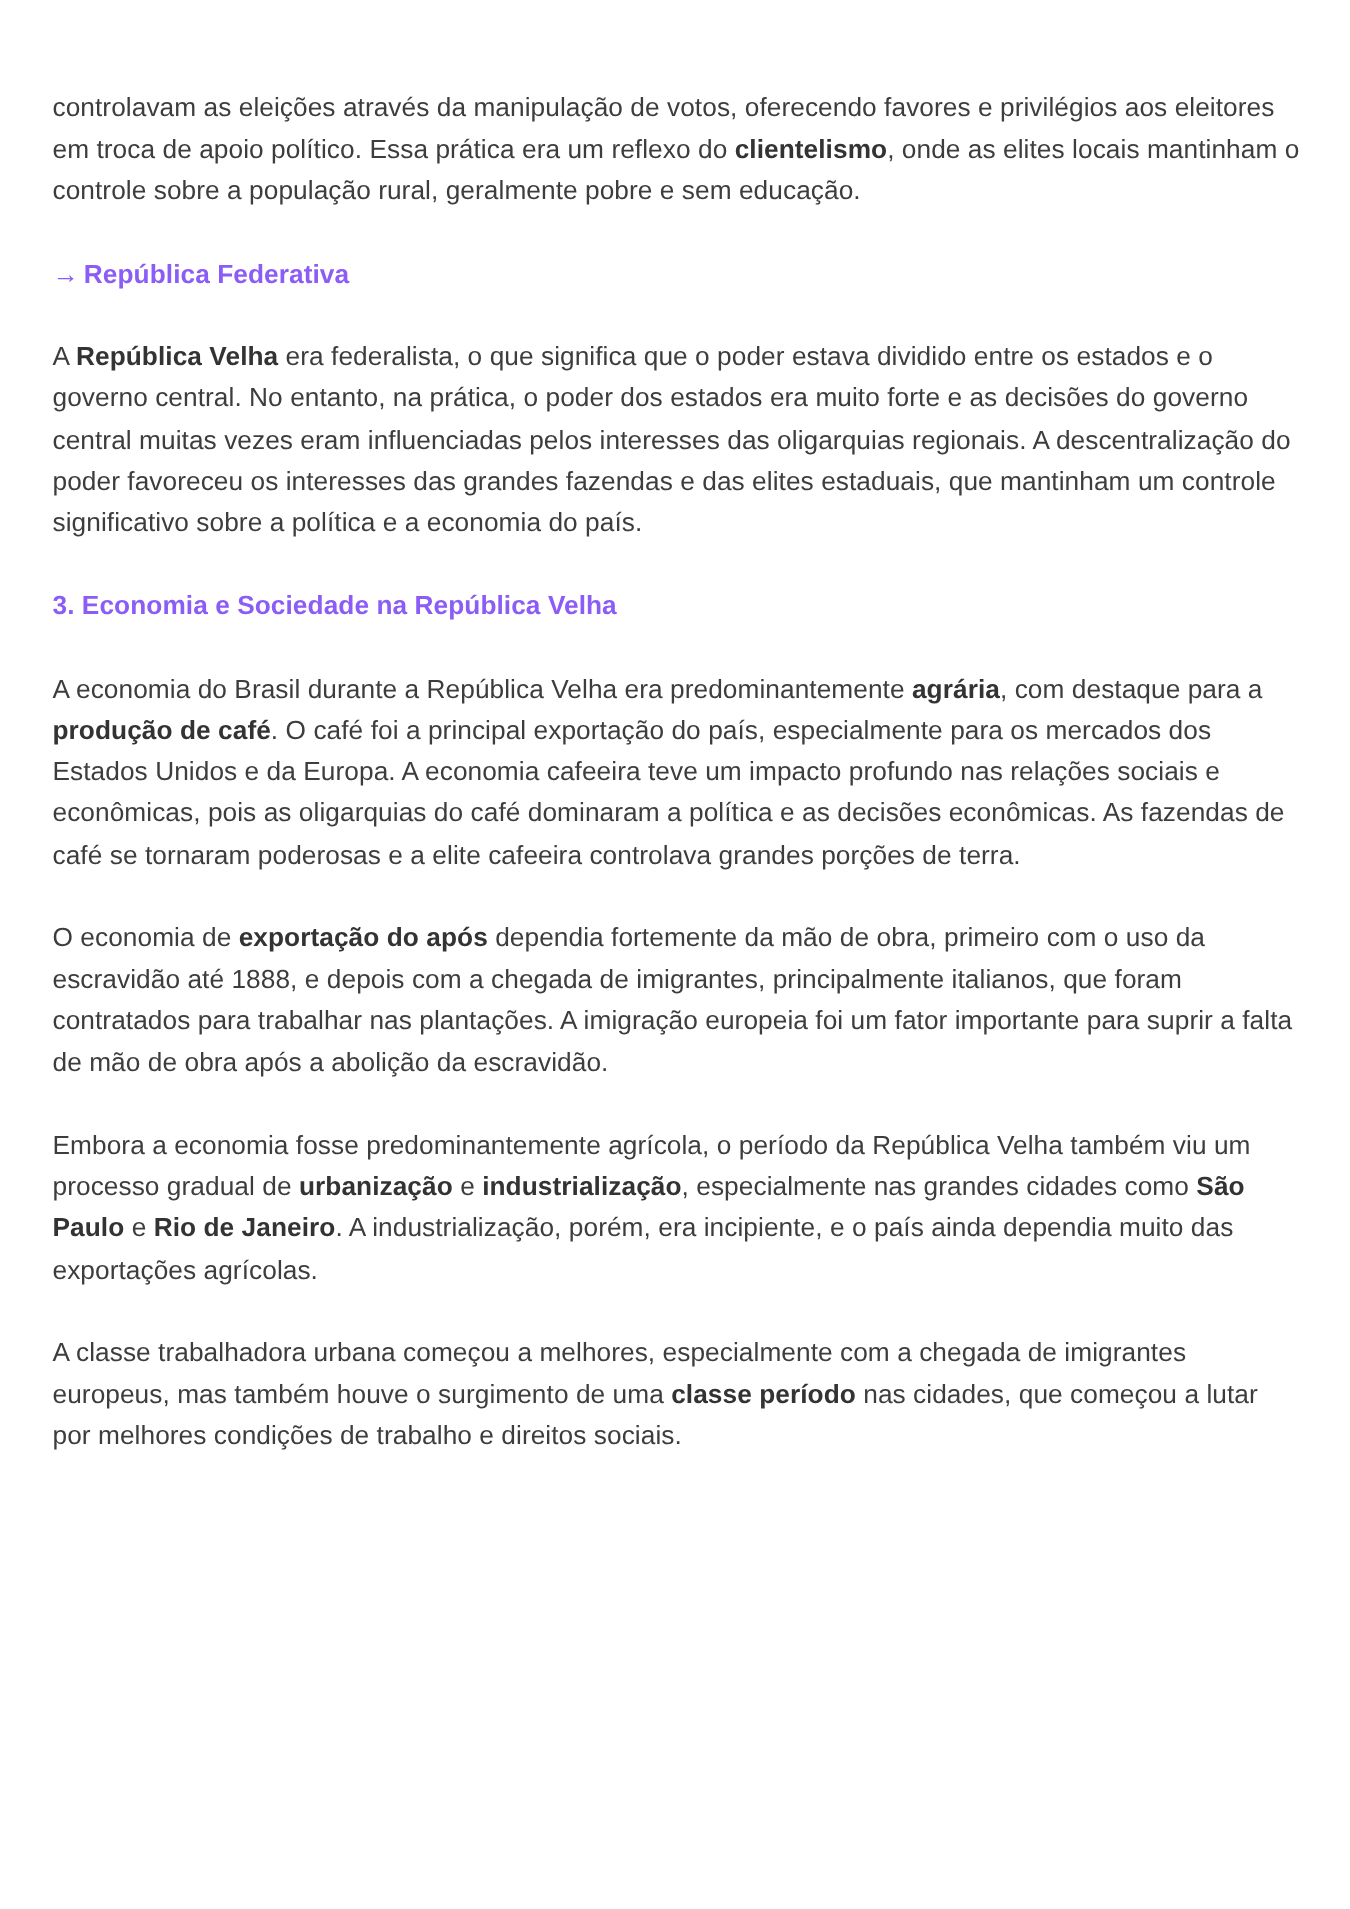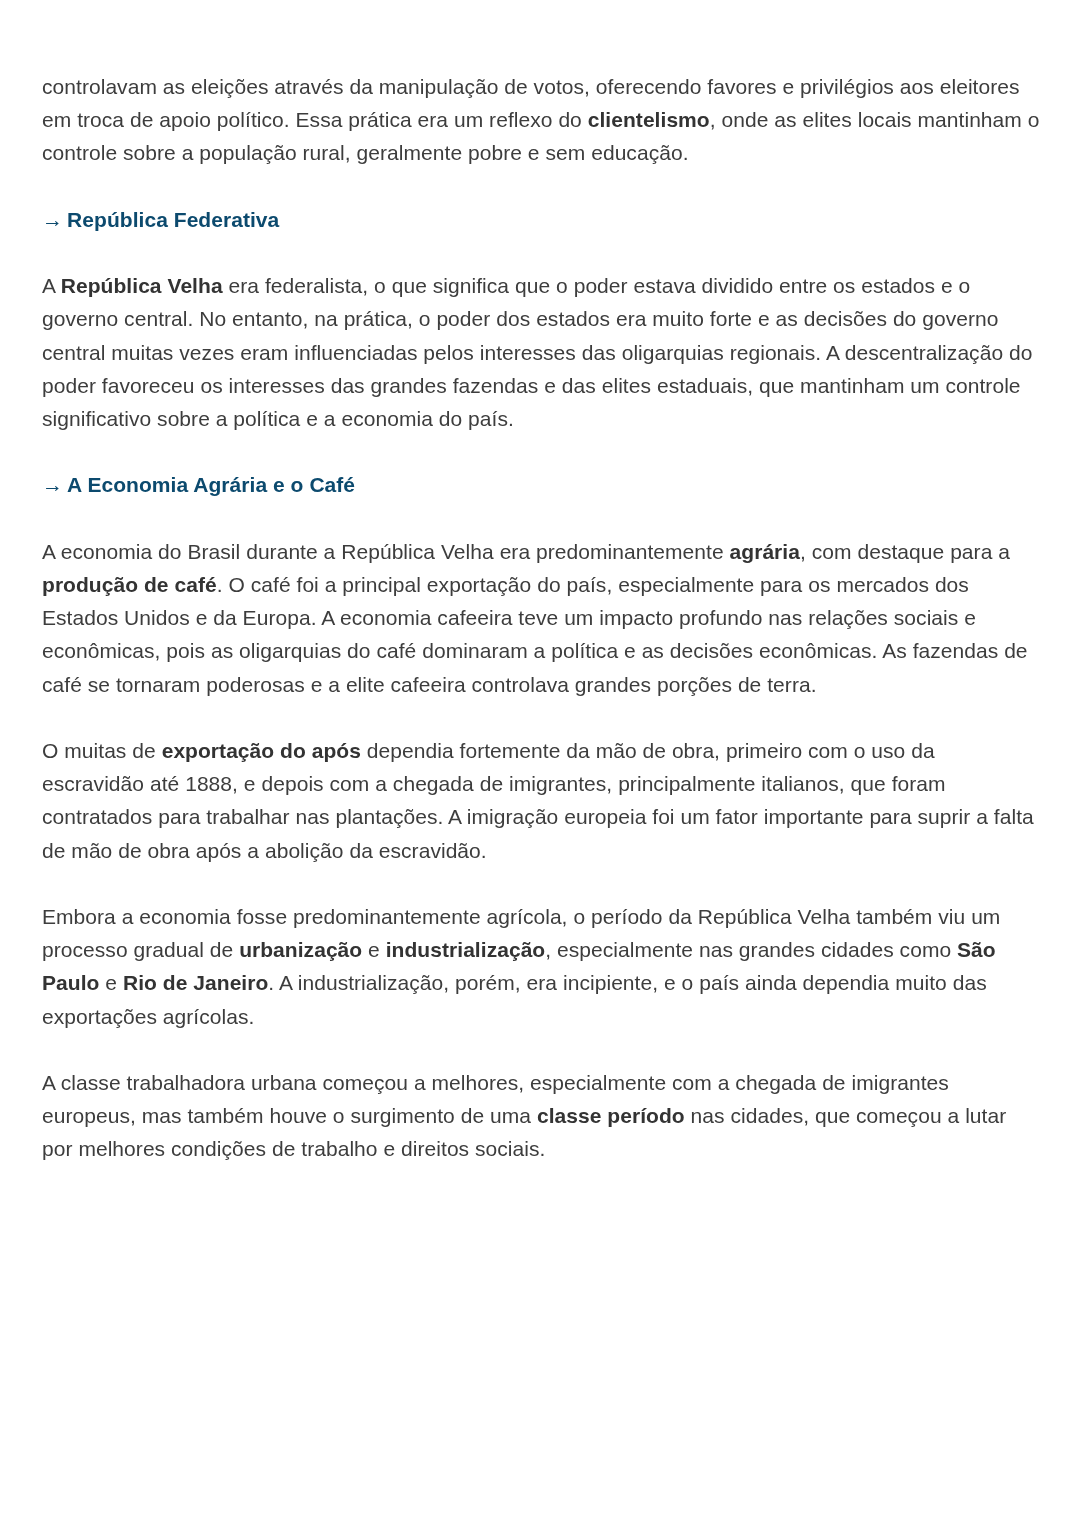--- a/index.html
+++ b/index.html
@@ -21,21 +21,21 @@
       width: 1080px;
     }
     .block {
       font-size: 21px;
       line-height: 33.2px;
       margin: 0 0 33.2px 0;
       letter-spacing: 0.05px;
     }
     .heading {
       font-weight: bold;
-      color: #0c4a6e;
+      color: #8b5cf6;
     }
     .para b {
       font-weight: bold;
       color: #333333;
     }
     .arrow {
       font-weight: bold;
       margin-right: 4px;
     }
   </style>
@@ -43,25 +43,25 @@
 <body>
 
 <div class="page">
 
   <p class="block para"><span>controlavam as eleições através da manipulação de votos, oferecendo favores e privilégios aos eleitores em troca de apoio político. Essa prática era um reflexo do </span><b>clientelismo</b><span>, onde as elites locais mantinham o controle sobre a população rural, geralmente pobre e sem educação.</span></p>
 
   <p class="block heading"><span class="arrow">→</span><span>República Federativa</span></p>
 
   <p class="block para"><span>A </span><b>República Velha</b><span> era federalista, o que significa que o poder estava dividido entre os estados e o governo central. No entanto, na prática, o poder dos estados era muito forte e as decisões do governo central muitas vezes eram influenciadas pelos interesses das oligarquias regionais. A descentralização do poder favoreceu os interesses das grandes fazendas e das elites estaduais, que mantinham um controle significativo sobre a política e a economia do país.</span></p>
 
+  <p class="block heading"><span>3. Economia e Sociedade na República Velha</span></p>
 
-  <p class="block heading"><span class="arrow">→</span><span>A Economia Agrária e o Café</span></p>
 
   <p class="block para"><span>A economia do Brasil durante a República Velha era predominantemente </span><b>agrária</b><span>, com destaque para a </span><b>produção de café</b><span>. O café foi a principal exportação do país, especialmente para os mercados dos Estados Unidos e da Europa. A economia cafeeira teve um impacto profundo nas relações sociais e econômicas, pois as oligarquias do café dominaram a política e as decisões econômicas. As fazendas de café se tornaram poderosas e a elite cafeeira controlava grandes porções de terra.</span></p>
 
-  <p class="block para"><span>O muitas de </span><b>exportação do após</b><span> dependia fortemente da mão de obra, primeiro com o uso da escravidão até 1888, e depois com a chegada de imigrantes, principalmente italianos, que foram contratados para trabalhar nas plantações. A imigração europeia foi um fator importante para suprir a falta de mão de obra após a abolição da escravidão.</span></p>
+  <p class="block para"><span>O economia de </span><b>exportação do após</b><span> dependia fortemente da mão de obra, primeiro com o uso da escravidão até 1888, e depois com a chegada de imigrantes, principalmente italianos, que foram contratados para trabalhar nas plantações. A imigração europeia foi um fator importante para suprir a falta de mão de obra após a abolição da escravidão.</span></p>
 
 
   <p class="block para"><span>Embora a economia fosse predominantemente agrícola, o período da República Velha também viu um processo gradual de </span><b>urbanização</b><span> e </span><b>industrialização</b><span>, especialmente nas grandes cidades como </span><b>São Paulo</b><span> e </span><b>Rio de Janeiro</b><span>. A industrialização, porém, era incipiente, e o país ainda dependia muito das exportações agrícolas.</span></p>
 
   <p class="block para"><span>A classe trabalhadora urbana começou a melhores, especialmente com a chegada de imigrantes europeus, mas também houve o surgimento de uma </span><b>classe período</b><span> nas cidades, que começou a lutar por melhores condições de trabalho e direitos sociais.</span></p>
 
 </div>
 
 </body></html>

